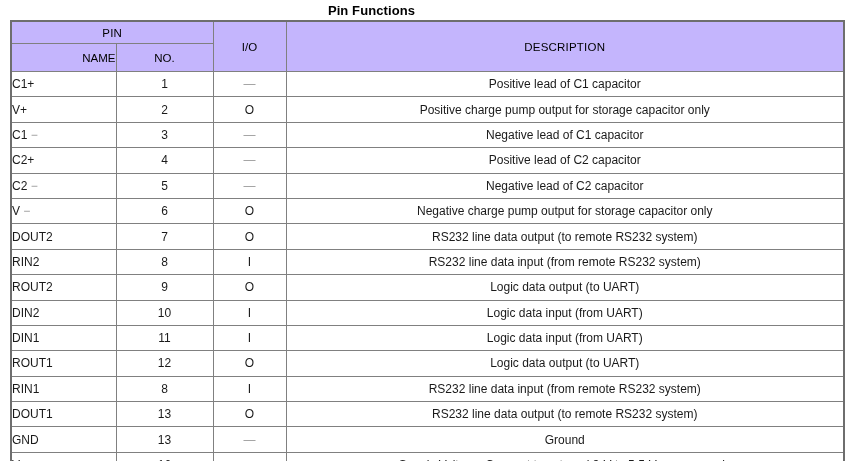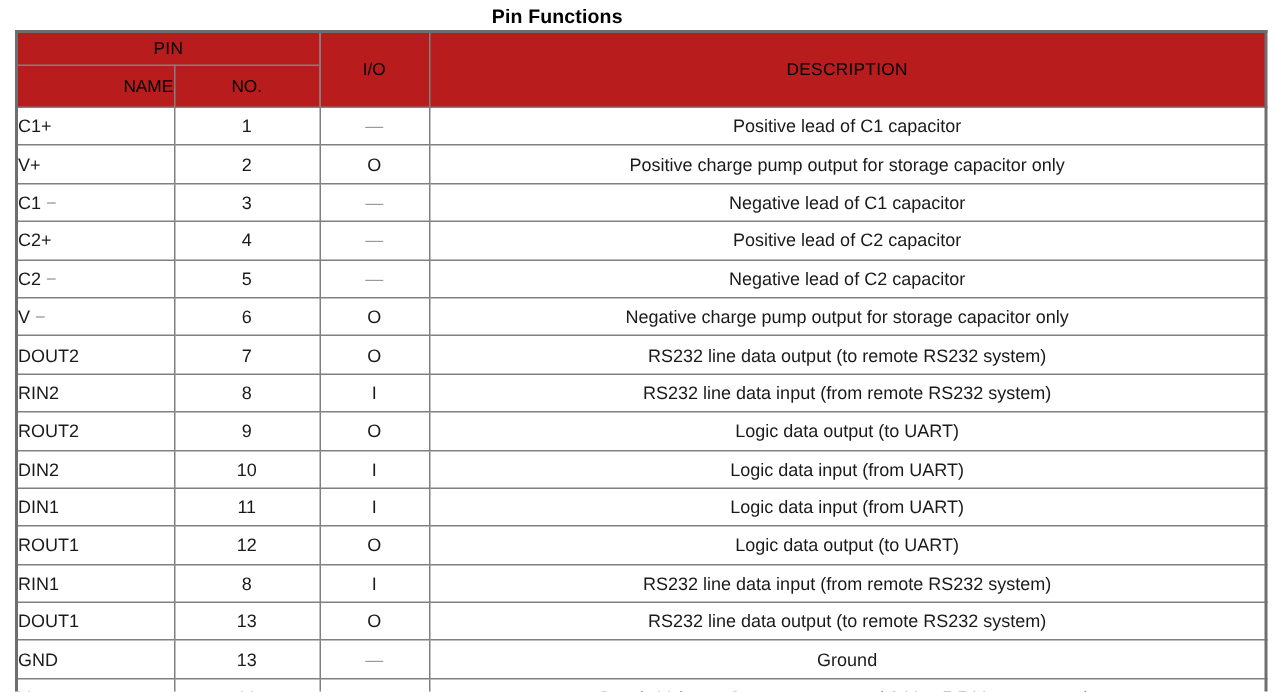--- a/index.html
+++ b/index.html
@@ -51,21 +51,21 @@
     vertical-align: middle;
     font-weight: normal;
   }
 
   
   table.pin-table {
     border: 2px solid #6e6e6e;
   }
 
   thead th {
-    background: #b91c1c;
+    background: #c4b5fd;
     font-weight: bold;
     font-size: 11.5px;
     color: #000000;
     height: 21px;
     border: 1px solid #5a5a5a;
   }
 
   th.pin-group {
     text-align: center;
     letter-spacing: 0.2px;

